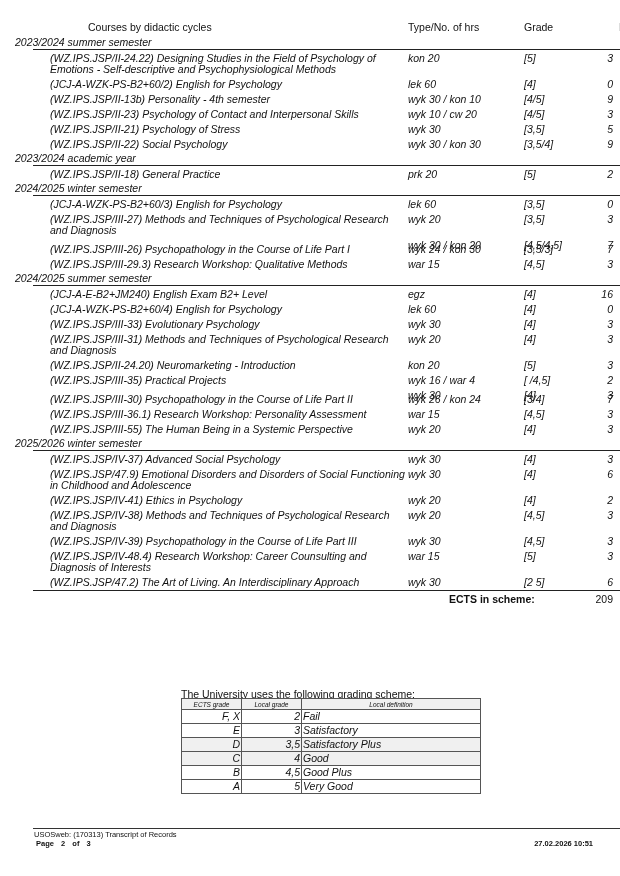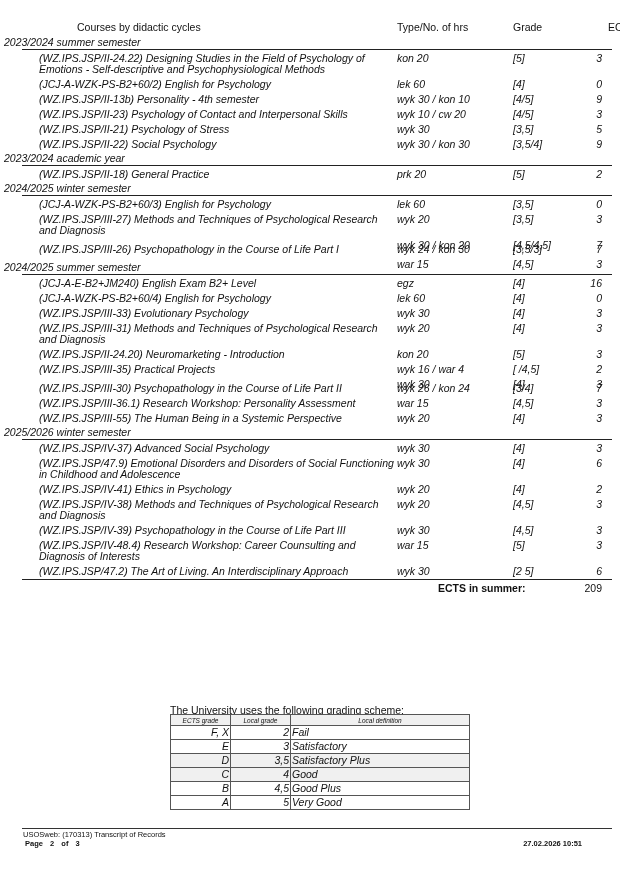--- a/index.html
+++ b/index.html
@@ -1,18 +1,18 @@
 <!DOCTYPE html>
 <html><head>
 <meta charset="utf-8">
 <style>
   html, body { margin: 0; padding: 0; background: #ffffff; }
   body { width: 620px; height: 876px; position: relative; overflow: hidden;
          font-family: "Liberation Sans", sans-serif; color: #111; }
-  .page { position: absolute; left: 4px; top: 0; width: 592px; height: 876px; }
+  .page { position: absolute; left: 15px; top: 0; width: 592px; height: 876px; }
 
   .hdr { position: absolute; top: 21px; font-size: 10.5px; color: #111; }
   .hdr.course { left: 73px; }
   .hdr.type { left: 393px; }
   .hdr.grade { left: 509px; text-align: right; }
   .hdr.ects { left: 571px; margin-left: 33px; }
 
   .tbl { position: absolute; left: 0; top: 35px; width: 620px; }
   .sem { position: relative; }
   .sem-title { font-size: 10.5px; font-style: italic; height: 14px; line-height: 14px; color: #111; }
@@ -21,21 +21,21 @@
   .row .c-course { margin-left: 35px; width: 355px; }
   .row .c-type { position: absolute; left: 393px; top: 2.5px; }
   .row .c-grade { position: absolute; left: 509px; top: 2.5px; }
   .row .c-ects { position: absolute; right: 22px; top: 2.5px; text-align: right; }
   .end-rule { margin-left: 18px; width: 590px; height: 0; border-top: 1.2px solid #222; margin-top: 1px; }
   .total { position: relative; height: 16px; font-size: 10.5px; }
   .total .lbl { position: absolute; left: 434px; top: 2px; font-weight: bold; font-style: normal; }
   .total .val { position: absolute; right: 22px; top: 2px; }
 
   .scheme { position: absolute; left: 166px; top: 689px; width: 300px; }
-  .scheme-title { font-size: 10.5px; text-decoration: underline; line-height: 10px; height: 9px; overflow: hidden; margin-top: 16px; }
+  .scheme-title { font-size: 10.5px; text-decoration: underline; line-height: 10px; height: 9px; overflow: hidden; }
   .gtable { border-collapse: collapse; width: 300px; }
   .gtable th { font-size: 6.5px; font-style: italic; font-weight: normal; background: #f0f0f0;
                border: 1px solid #555; height: 10px; padding: 0; }
   .gtable td { font-size: 10.5px; font-style: italic; border: 1px solid #555; height: 13px; padding: 0 1px; line-height: 13px; }
   .gtable td.ctr { text-align: right; }
   .gtable tr.shade td { background: #f0f0f0; }
 
   .foot-rule { position: absolute; left: 18px; top: 828px; width: 590px; border-top: 1px solid #333; }
   .foot-src { position: absolute; left: 19px; top: 830px; font-size: 7.5px; }
   .foot-page { position: absolute; left: 21px; top: 839px; font-size: 7.5px; font-weight: bold; word-spacing: 5px; }
@@ -122,20 +122,21 @@
           <div class="c-grade">[4,5/4,5]</div>
           <div class="c-ects">7</div>
         </div>
         <div class="row">
           <div class="c-course">(WZ.IPS.JSP/III-26) Psychopathology in the Course of Life Part I</div>
           <div class="c-type">wyk 24 / kon 30</div>
           <div class="c-grade">[3,5/3]</div>
           <div class="c-ects">7</div>
         </div>
         <div class="row">
+          <div class="c-course">(WZ.IPS.JSP/III-29.3) Research Workshop: Qualitative Methods</div>
           <div class="c-type">war 15</div>
           <div class="c-grade">[4,5]</div>
           <div class="c-ects">3</div>
         </div>
       </div>
       <div class="sem">
         <div class="sem-title">2024/2025 summer semester</div>
         <div class="sem-rule"></div>
         <div class="row">
           <div class="c-course">(JCJ-A-E-B2+JM240) English Exam B2+ Level</div>
@@ -238,21 +239,21 @@
         </div>
         <div class="row">
           <div class="c-course">(WZ.IPS.JSP/47.2) The Art of Living. An Interdisciplinary Approach</div>
           <div class="c-type">wyk 30</div>
           <div class="c-grade">[2 5]</div>
           <div class="c-ects">6</div>
         </div>
       </div>
       <div class="end-rule"></div>
       <div class="total">
-        <span class="lbl">ECTS in summer:</span>
+        <span class="lbl">ECTS in scheme:</span>
         <span class="val">209</span>
       </div>
     </div>
 
   <div class="scheme">
     <div class="scheme-title">The University uses the following grading scheme:</div>
     <table class="gtable">
       <colgroup>
           <col style="width:60px">
           <col style="width:60px">

